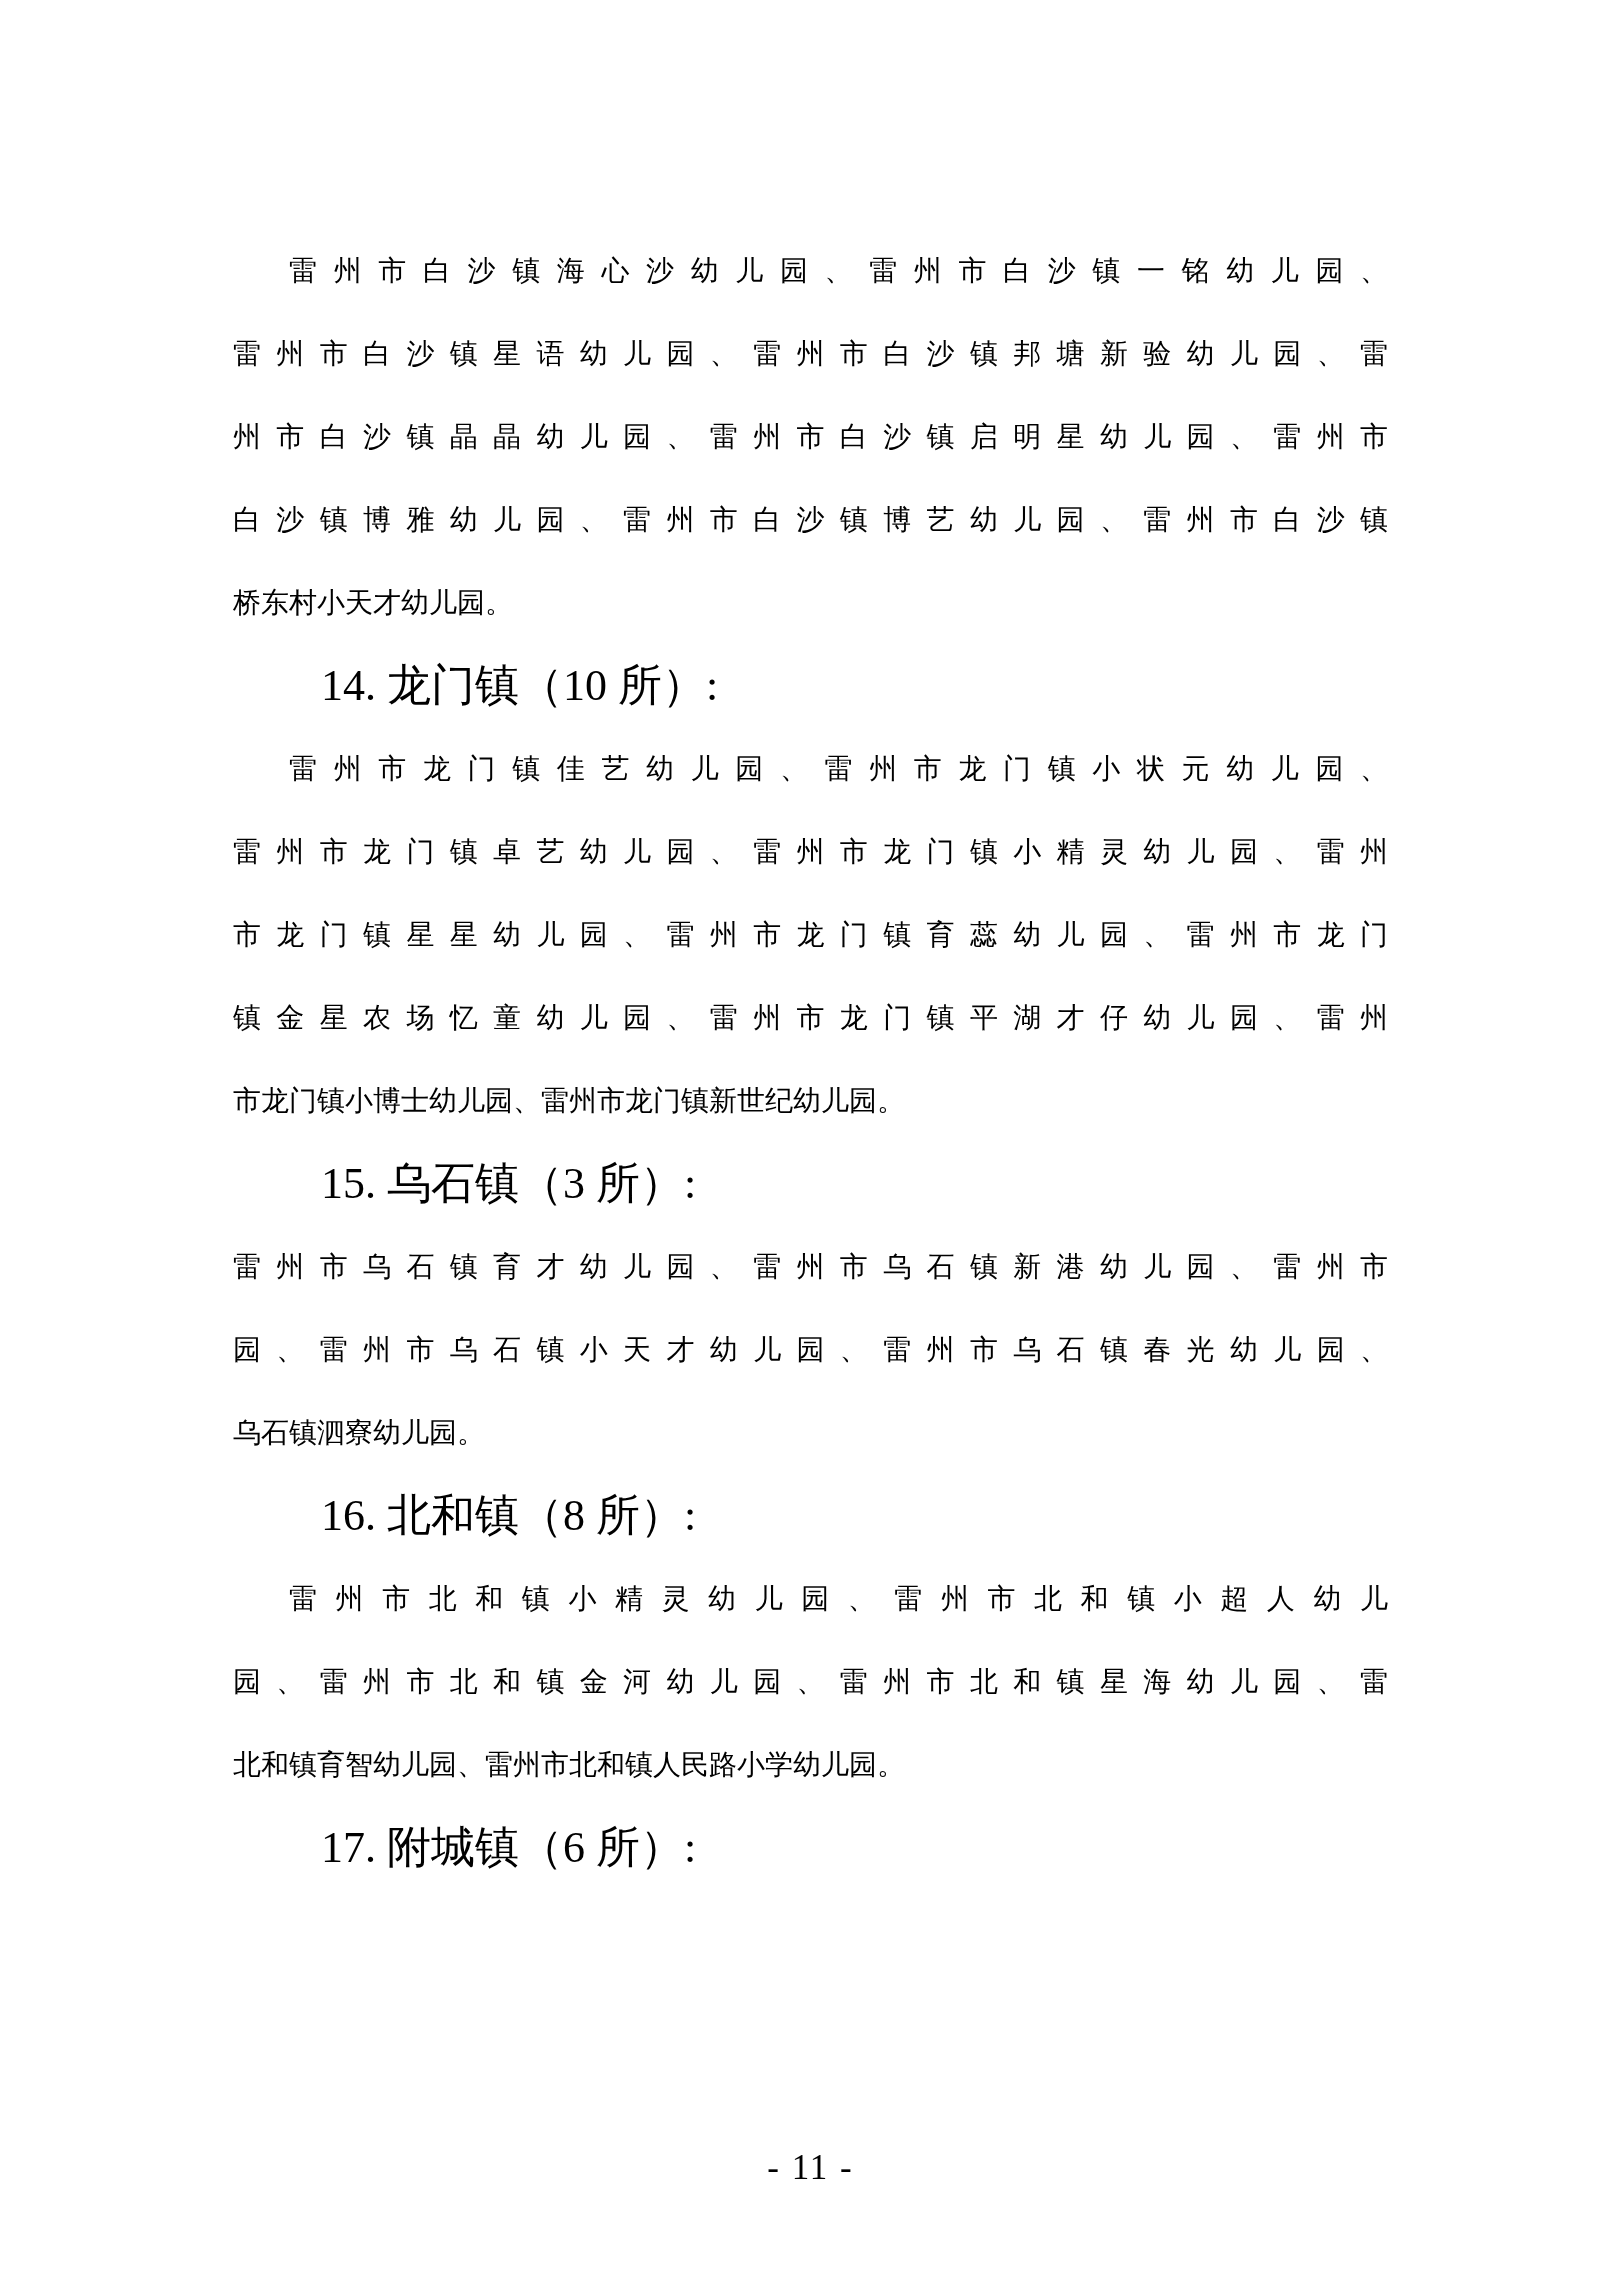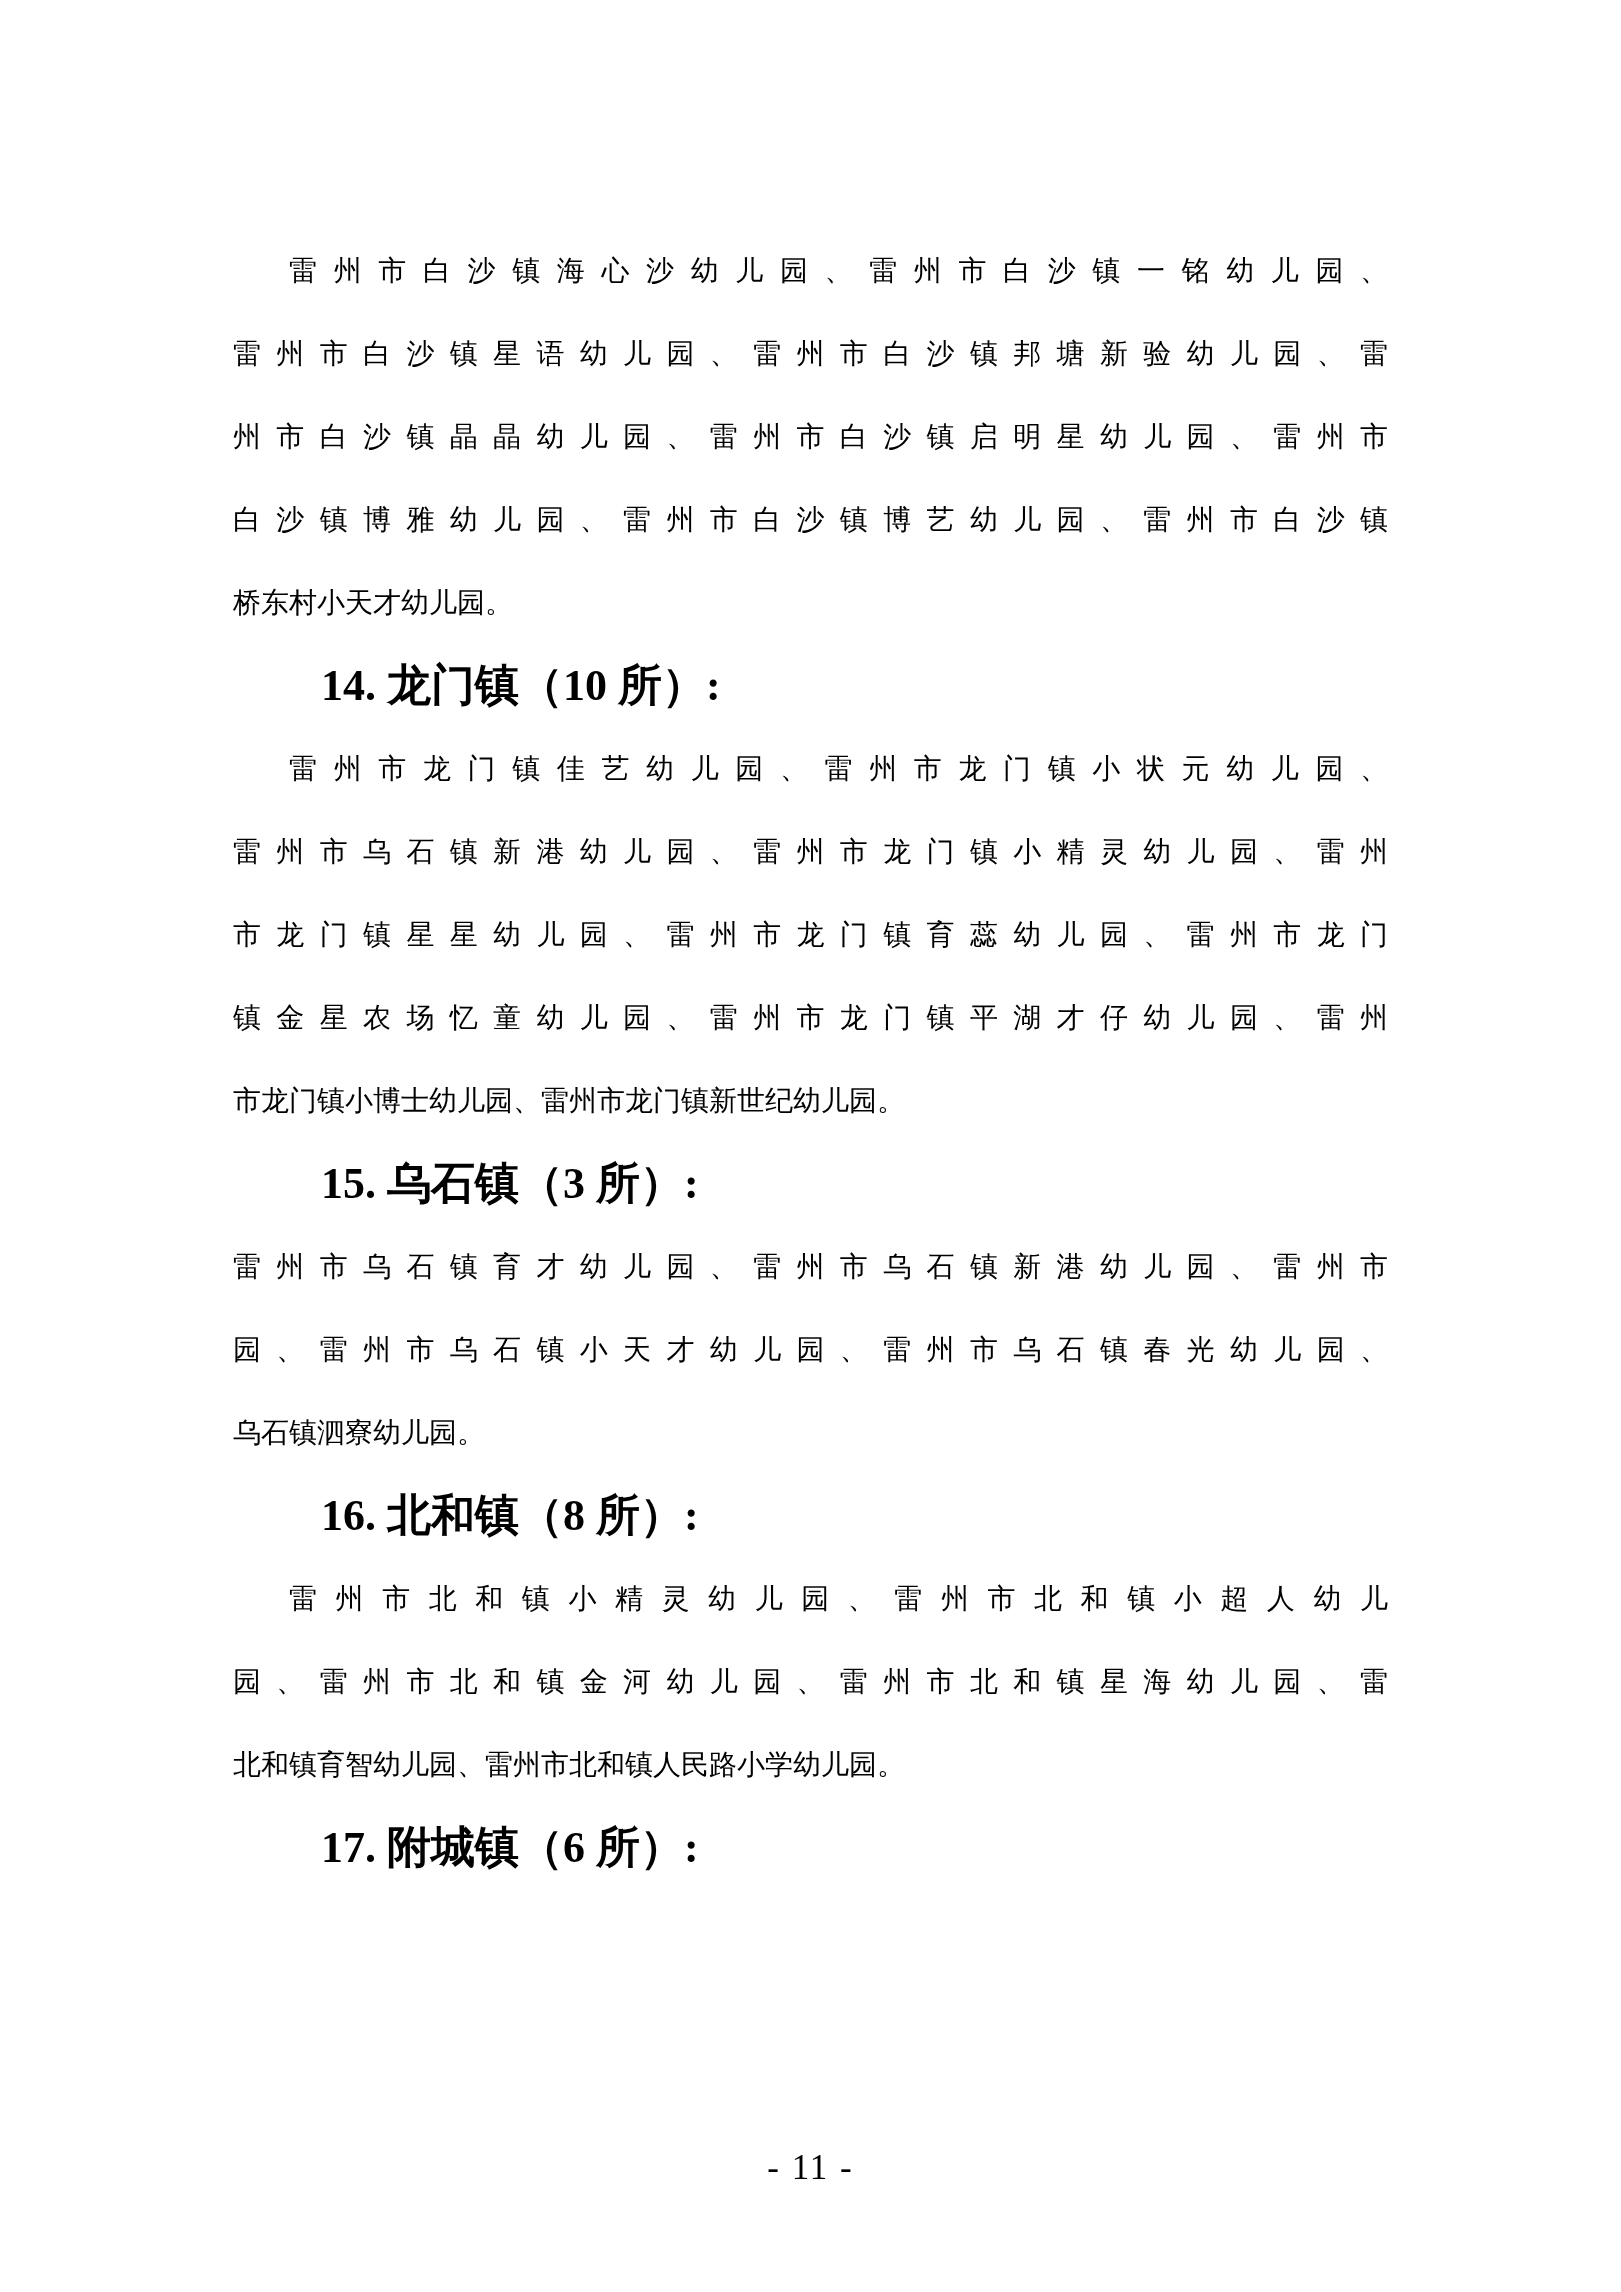--- a/index.html
+++ b/index.html
@@ -30,21 +30,21 @@
     text-align: left;
   }
   .just {
     text-align: justify;
     text-align-last: justify;
   }
   .indent {
     text-indent: 2em;
   }
   .head {
-    font-weight: bold;
+    font-weight: normal;
     font-size: 44px;
   }
   .pageno {
     position: absolute;
     left: 0;
     top: 2148px;
     width: 1621px;
     text-align: center;
     font-size: 35px;
     letter-spacing: 2px;
@@ -58,21 +58,21 @@
 
     <div class="line just indent">雷州市白沙镇海心沙幼儿园、雷州市白沙镇一铭幼儿园、</div>
     <div class="line just">雷州市白沙镇星语幼儿园、雷州市白沙镇邦塘新验幼儿园、雷</div>
     <div class="line just">州市白沙镇晶晶幼儿园、雷州市白沙镇启明星幼儿园、雷州市</div>
     <div class="line just">白沙镇博雅幼儿园、雷州市白沙镇博艺幼儿园、雷州市白沙镇</div>
     <div class="line">桥东村小天才幼儿园。</div>
 
     <div class="line head indent">14. 龙门镇（10 所）:</div>
 
     <div class="line just indent">雷州市龙门镇佳艺幼儿园、雷州市龙门镇小状元幼儿园、</div>
-    <div class="line just">雷州市乌石镇新港幼儿园、雷州市龙门镇小精灵幼儿园、雷州</div>
+    <div class="line just">雷州市龙门镇卓艺幼儿园、雷州市龙门镇小精灵幼儿园、雷州</div>
     <div class="line just">市龙门镇星星幼儿园、雷州市龙门镇育蕊幼儿园、雷州市龙门</div>
     <div class="line just">镇金星农场忆童幼儿园、雷州市龙门镇平湖才仔幼儿园、雷州</div>
     <div class="line">市龙门镇小博士幼儿园、雷州市龙门镇新世纪幼儿园。</div>
 
     <div class="line head indent">15. 乌石镇（3 所）:</div>
 
     <div class="line just">雷州市乌石镇育才幼儿园、雷州市乌石镇新港幼儿园、雷州市</div>
     <div class="line just">园、雷州市乌石镇小天才幼儿园、雷州市乌石镇春光幼儿园、</div>
     <div class="line">乌石镇泗寮幼儿园。</div>
 

